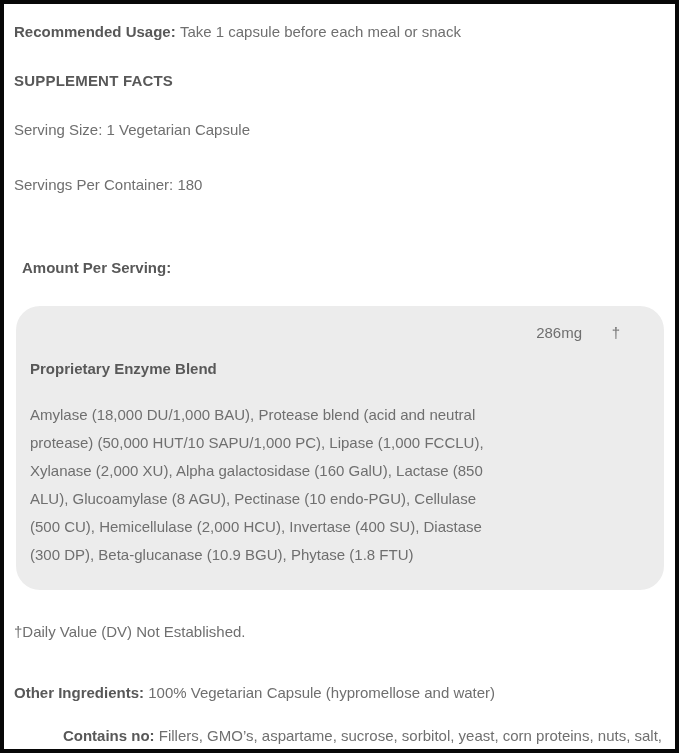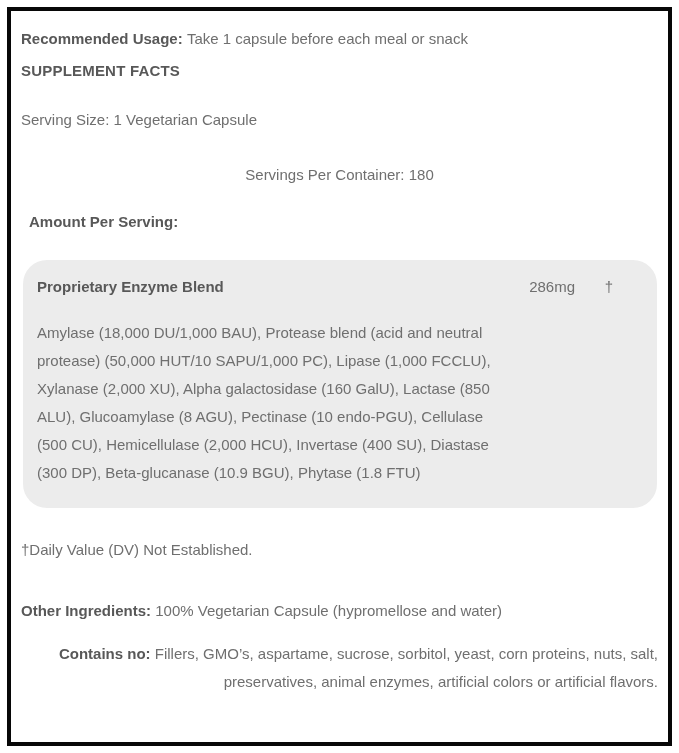--- a/index.html
+++ b/index.html
@@ -12,36 +12,35 @@
   html,body{background:#ffffff;}
   body{
     font-family:"Liberation Sans","DejaVu Sans",sans-serif;
     color:var(--text);
     font-size:15px;
   }
   .page{
     width:679px;
     height:753px;
     background:#ffffff;
-    padding:7px;
   }
   .card{
     width:100%;
     height:100%;
     border:4px solid var(--border);
     padding:10px 10px 8px 10px;
     overflow:hidden;
   }
   .row{line-height:20px;}
-  .b{font-weight:bold;color:var(--text-bold);}
+  .b{font-weight:bold;color:var(--text-bold);margin-top:36px;}
   .b-label{font-weight:bold;color:var(--text-bold);margin-right:0.28em;}
   .row-usage{margin-top:8px;}
-  .row-facts{margin-top:12px;letter-spacing:0.2px;}
+  .row-facts{margin-top:29px;letter-spacing:0.2px;}
   .row-serving{margin-top:29px;}
-  .row-servings{margin-top:35px;text-align:center;}
+  .row-servings{margin-top:35px;}
   .header-row{
     margin-top:27px;
     display:flex;
     align-items:flex-end;
     justify-content:space-between;
   }
   .aps{
     padding-left:8px;
     line-height:20px;
     padding-bottom:3px;

